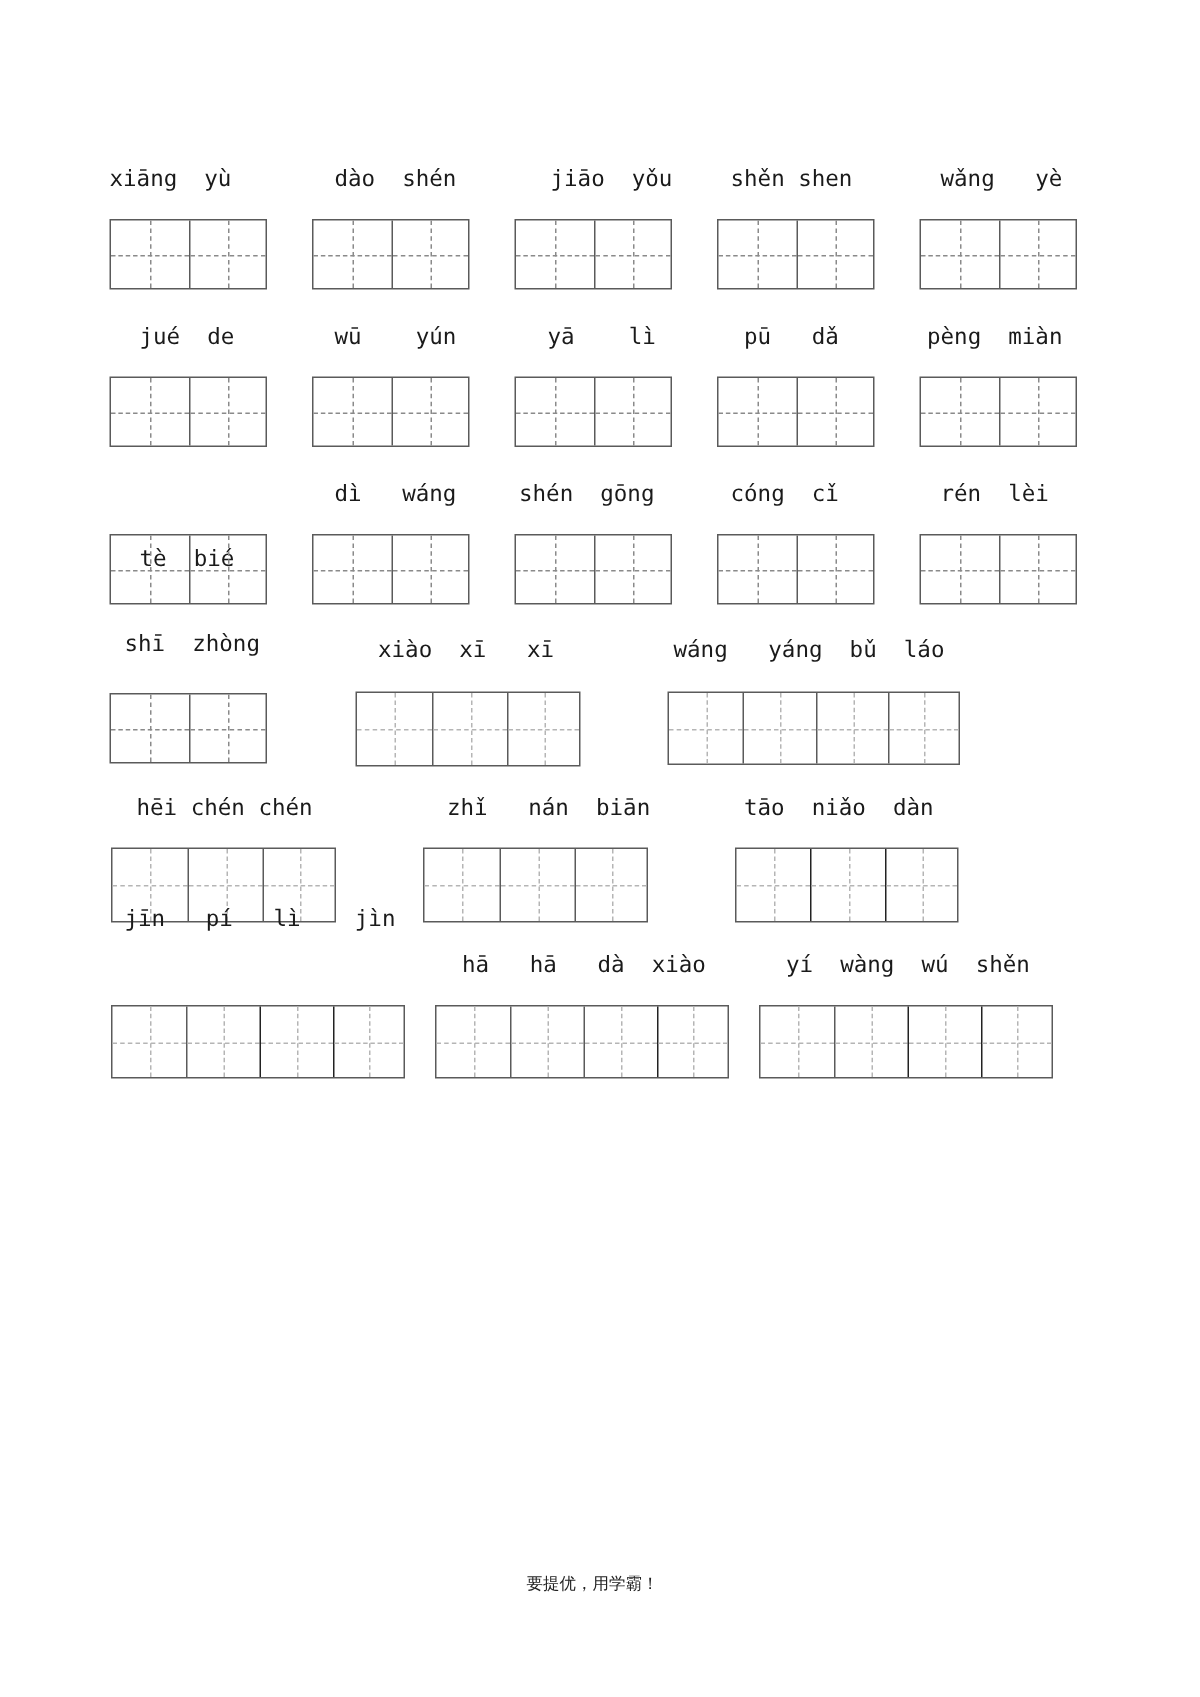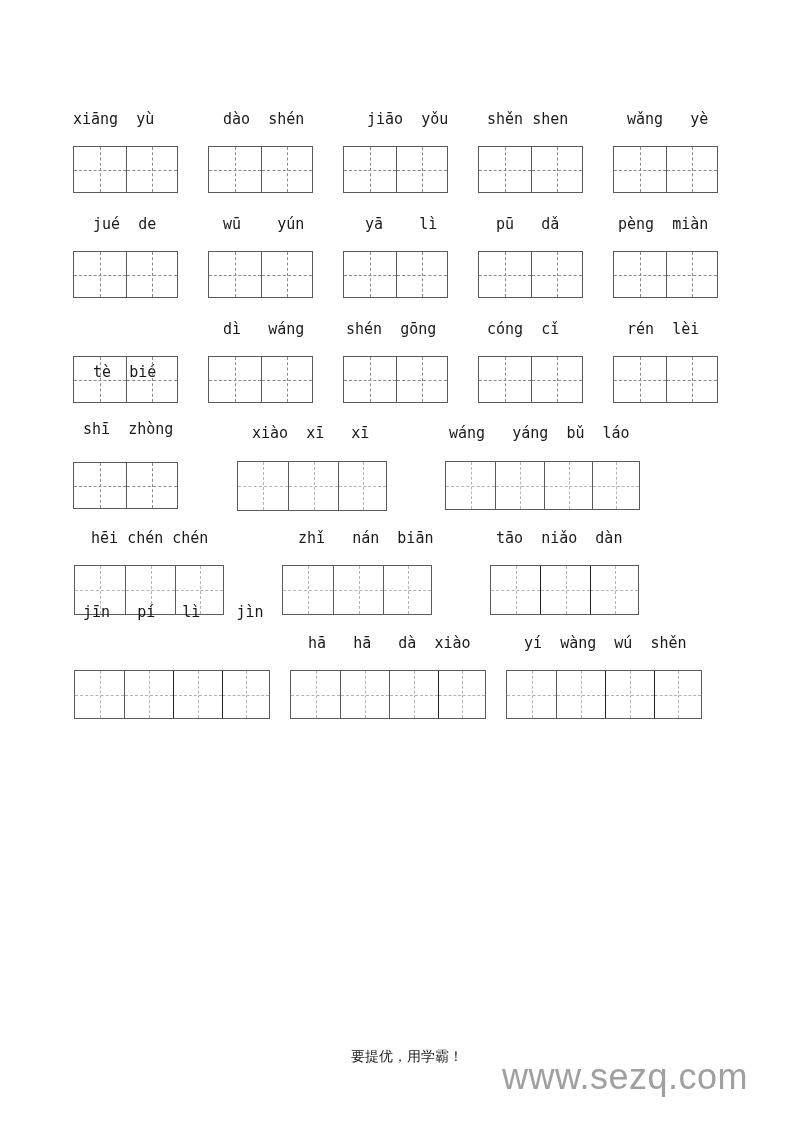--- a/index.html
+++ b/index.html
@@ -9,21 +9,21 @@
   .group { position: absolute; }
   .pinyin { position: absolute; white-space: nowrap; font-family: "DejaVu Sans Mono", "Liberation Mono", monospace;
             font-size: 15px; color: #1a1a1a; letter-spacing: 0px; }
   .syl { display: inline-block; }
   .grid { position: absolute; display: flex; border: 1px solid #5a5a5a; box-sizing: border-box; }
   .cell { position: relative; box-sizing: border-box; height: 100%; }
   .cell + .cell { border-left: 1px solid #5a5a5a; }
   .cell .h { position: absolute; left: 0; right: 0; top: 50%; border-top: 1px dashed #8a8a8a; height: 0; }
   .cell .v { position: absolute; top: 0; bottom: 0; left: 50%; border-left: 1px dashed #8a8a8a; width: 0; }
   .light .cell .h, .light .cell .v { border-color: #b5b5b5; }
-  .footer-text { position: absolute; left: 351px; top: 1048px; font-family: Liberation Mono, monospace; font-size: 14px; color: #222; }
+  .footer-text { position: absolute; left: 351px; top: 1048px; font-family: Liberation Mono, monospace; font-size: 11px; color: #222; }
   .watermark { position: absolute; left: 502px; top: 1056px; font-family: "Liberation Sans", "DejaVu Sans", sans-serif;
                font-size: 36px; color: #a0a0a0; letter-spacing: 0.5px; }
 </style>
 </head>
 <body>
 
 <div class="page">
 
   <div class="group">
     <div class="pinyin" style="left:73px;top:110px;">
@@ -433,14 +433,13 @@
           <div class="v"></div>
         </div>
       <div class="cell" style="flex:1;border-left:1px solid #222">
           <div class="h"></div>
           <div class="v"></div>
         </div>
     </div>
   </div>
 
   <div class="footer-text">要提优，用学霸！</div>
-  <div class="watermark">www.sezq.com</div>
 </div>
 
 </body></html>

